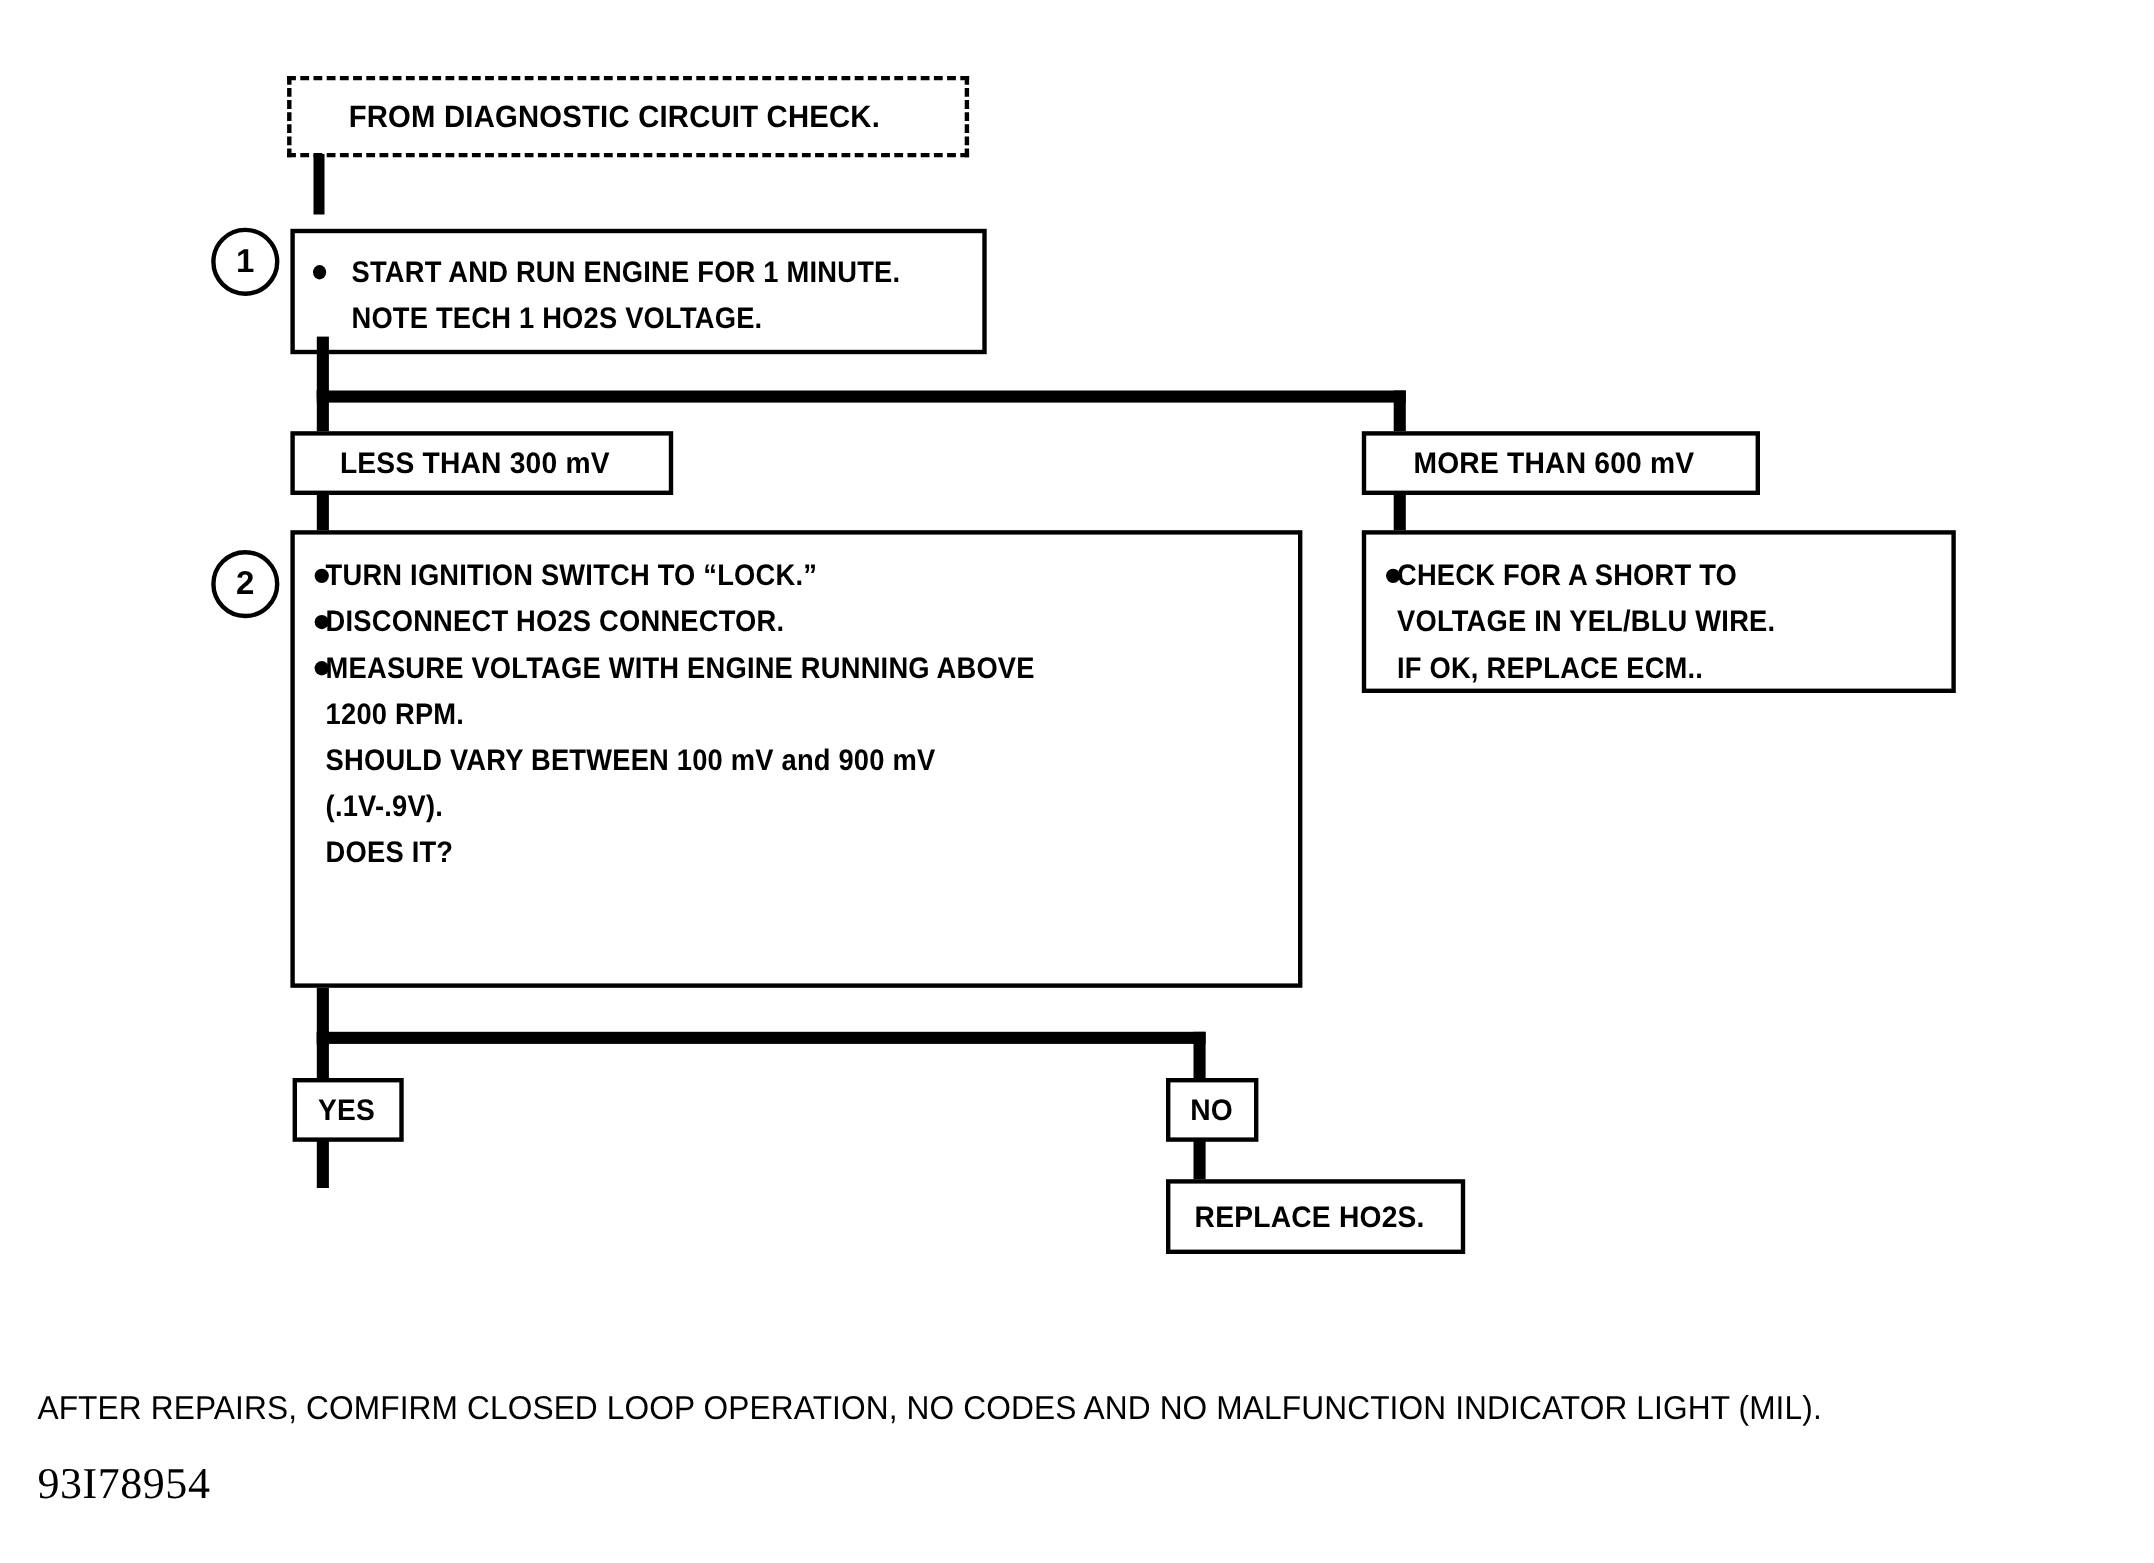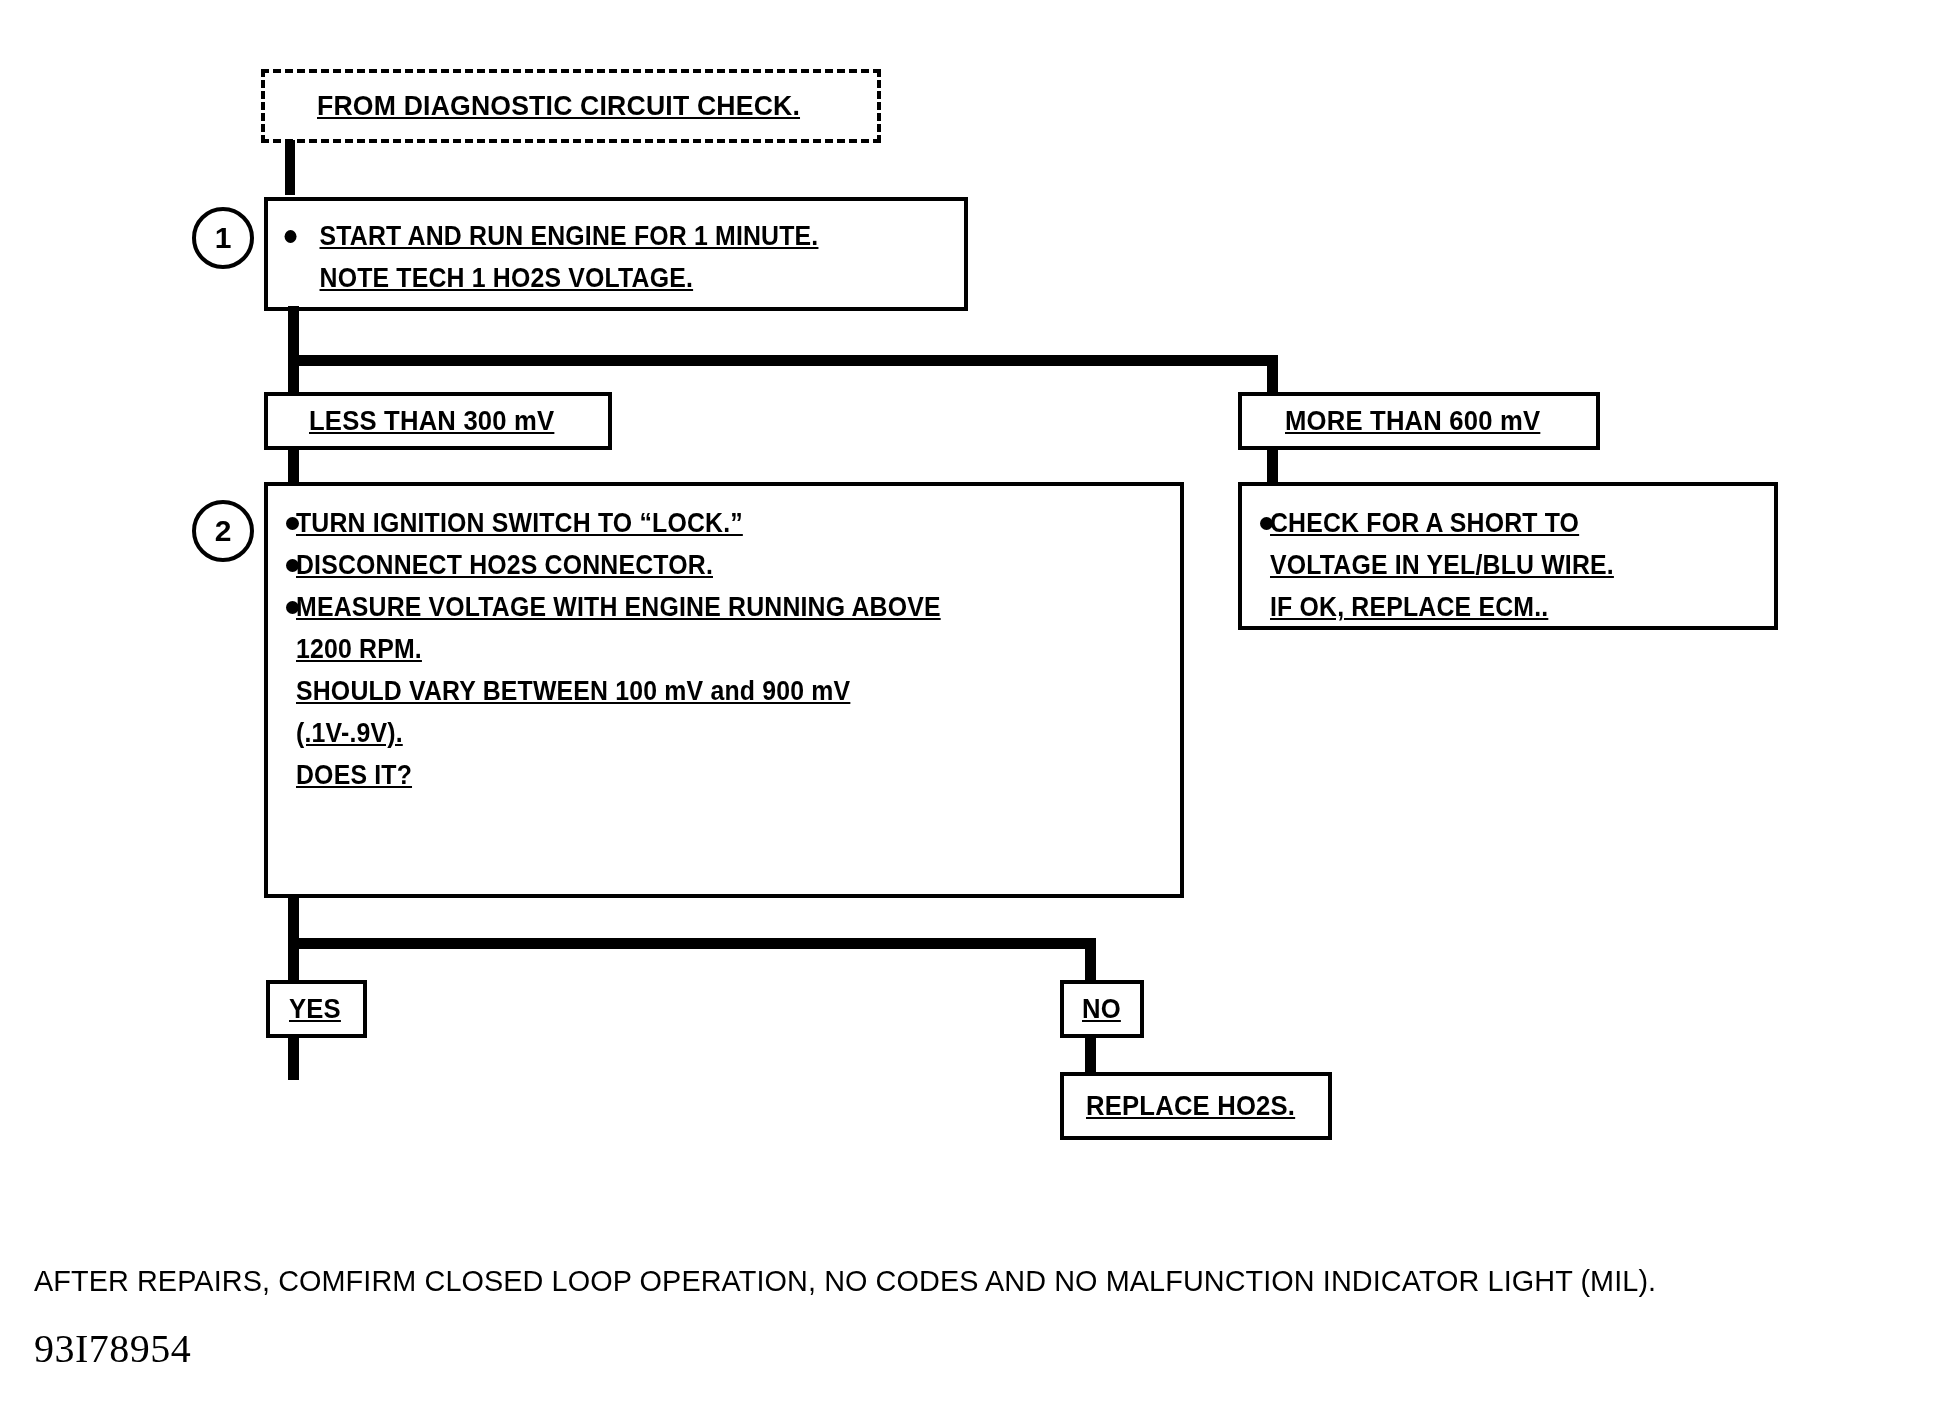--- a/index.html
+++ b/index.html
@@ -20,21 +20,20 @@
   }
 
   
   .box {
     position: absolute;
     box-sizing: border-box;
     border: 4px solid #000;
     background: #fff;
     font-weight: bold;
     letter-spacing: 0.4px;
-    text-decoration: underline;
   }
   .box.dashed {
     border: 4px dashed #000;
   }
 
   
   .flowtext {
     font-family: "Liberation Sans", sans-serif;
     font-weight: bold;
     font-size: 27px;
@@ -126,21 +125,21 @@
 
   <div class="box dashed labelbox" style="left:261px; top:69px; width:620px; height:74px;">
     <span class="flowtext hdr">FROM DIAGNOSTIC CIRCUIT CHECK.</span>
   </div>
 
   <div class="conn" style="left:285px; top:140px; width:10px; height:55px;"></div>
 
   <div class="stepnum" style="left:192px; top:207px;">
     <span>1</span>
   </div>
-  <div class="box" style="left:264px; top:197px; width:704px; height:114px; padding-top:14px;">
+  <div class="box" style="left:264px; top:208px; width:633px; height:114px; padding-top:14px;">
     <div class="flowtext" style="padding-left:56px; position:relative;">
       <span class="bullet" style="position:absolute; left:18px; top:15px; width:13px; height:13px; background:#000; border-radius:50%;"></span>
       <span>START AND RUN ENGINE FOR 1 MINUTE.</span>
     </div>
     <div class="flowtext" style="padding-left:56px;">
       <span>NOTE TECH 1 HO2S VOLTAGE.</span>
     </div>
   </div>
 
   <div class="conn" style="left:288px; top:306px; width:11px; height:56px;"></div>

